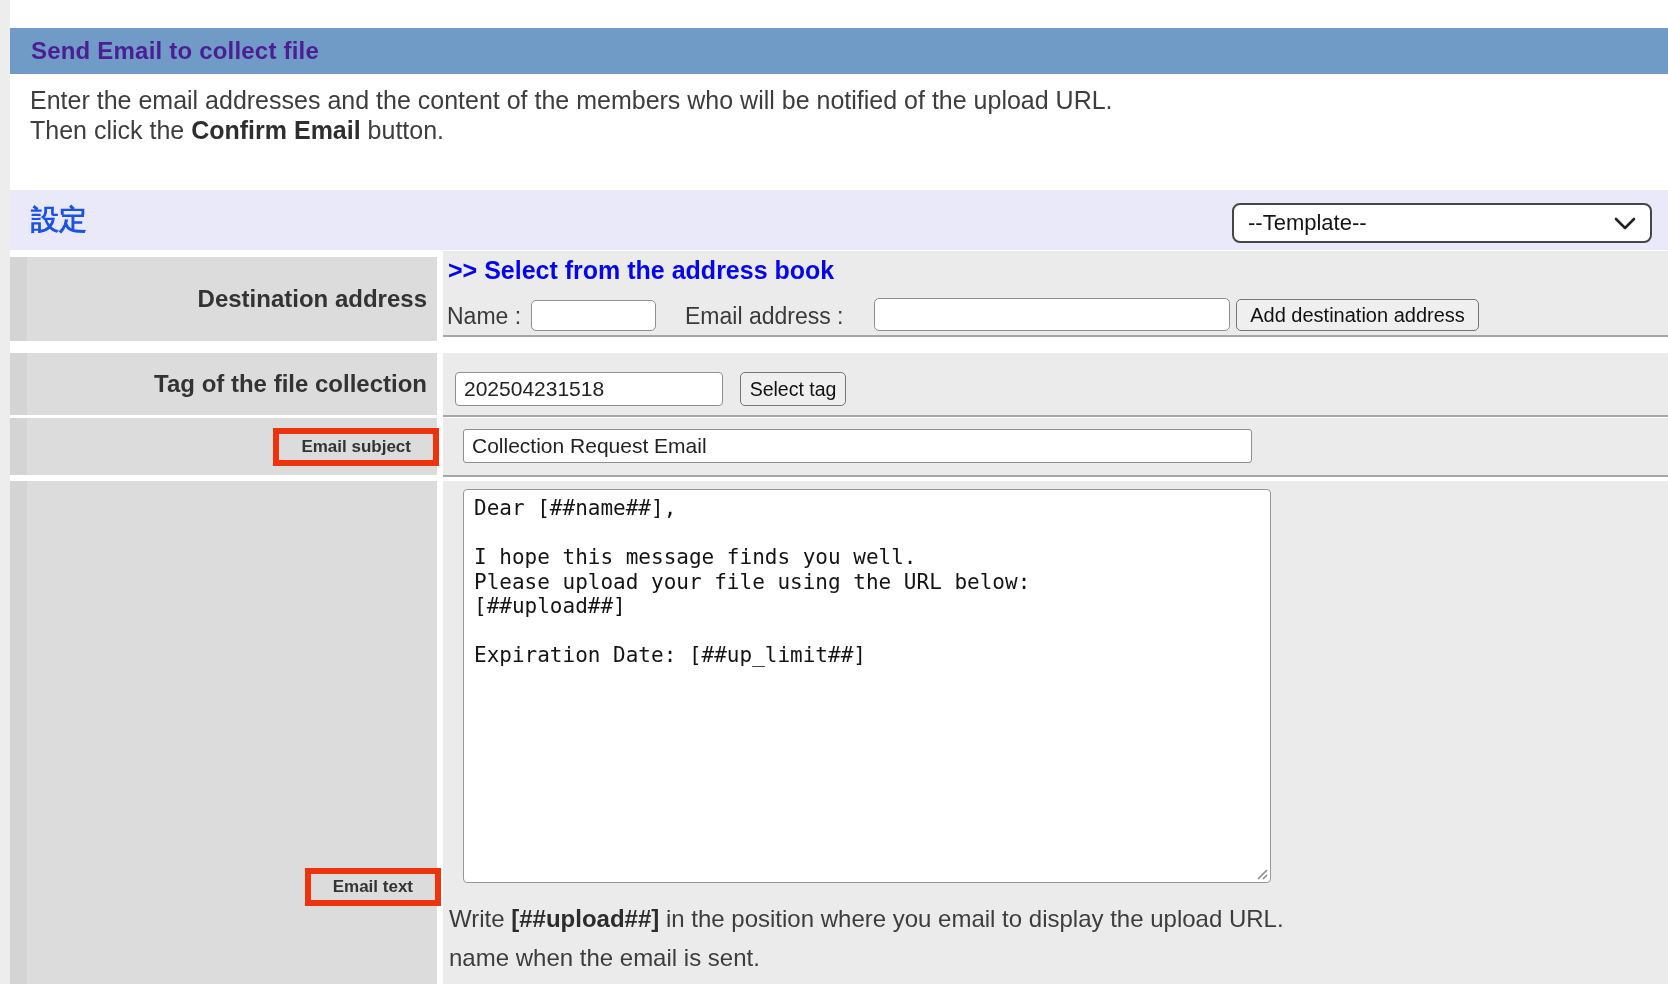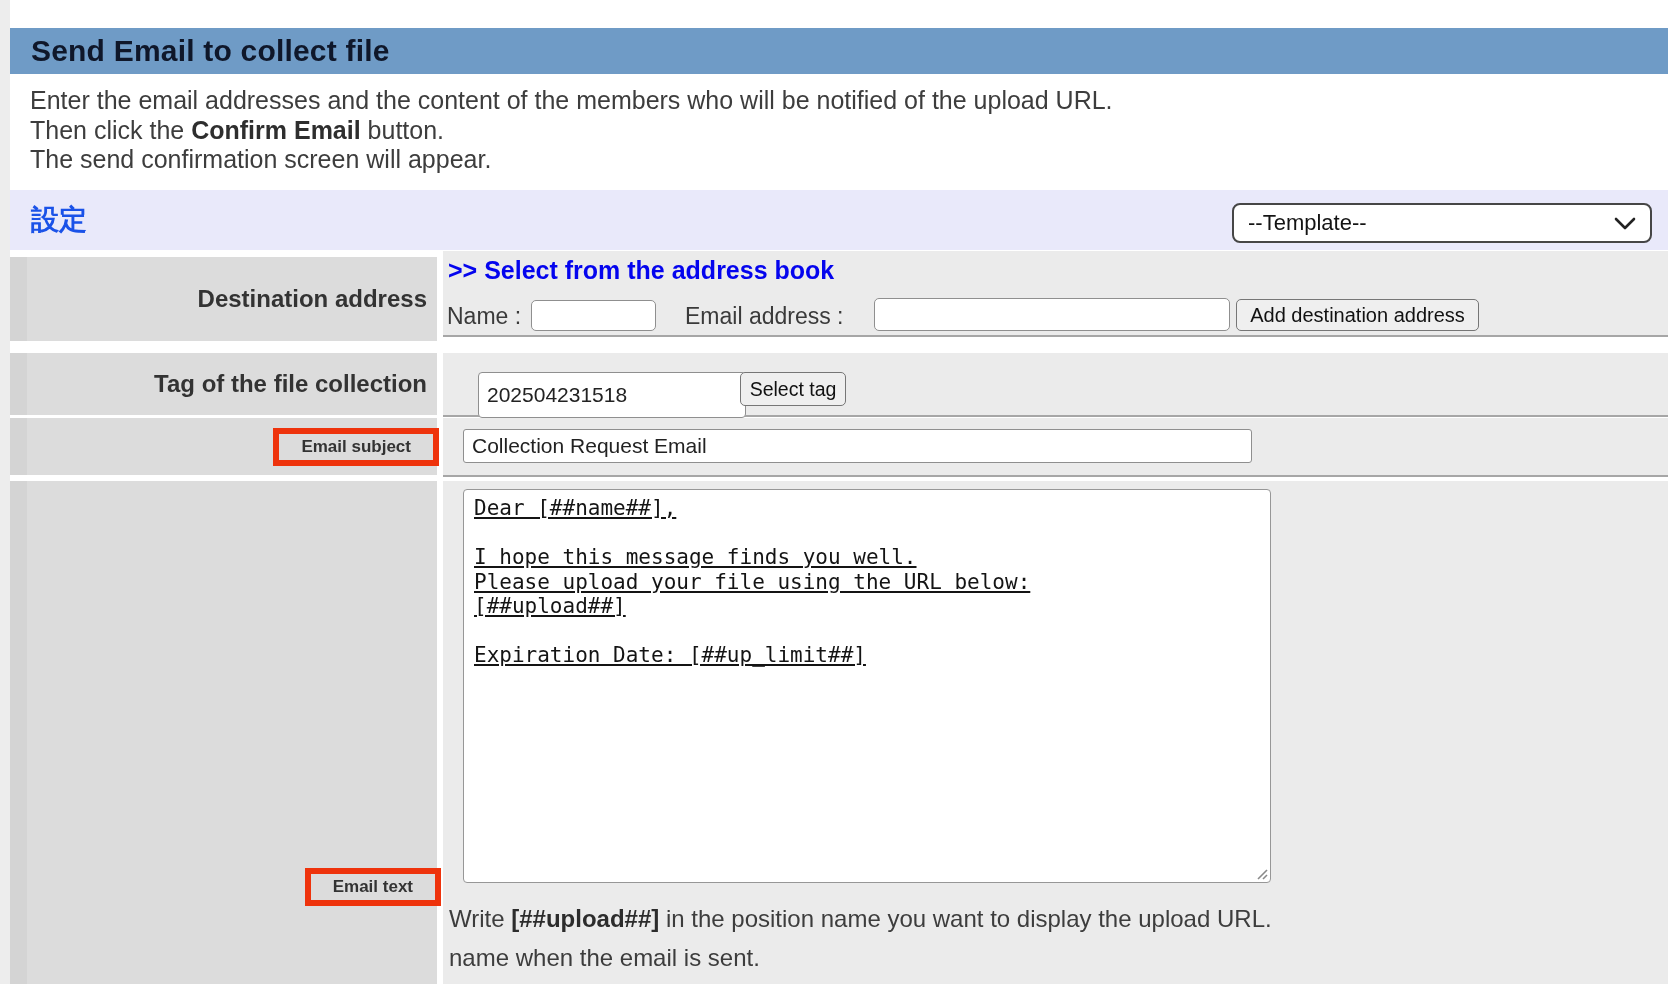--- a/index.html
+++ b/index.html
@@ -15,21 +15,21 @@
     --ink:#3b3b3b;
   }
   html,body{margin:0;padding:0;background:#fff;}
   .page{position:relative;width:1668px;height:984px;background:#ffffff;overflow:hidden;
         font-family:"Liberation Sans",sans-serif;color:var(--ink);}
   .left-strip{position:absolute;left:0;top:0;width:10px;height:984px;background:#ededed;}
 
   
   .title-bar{position:absolute;left:10px;top:28px;width:1658px;height:46px;background:var(--header-bg);
              display:flex;align-items:center;box-sizing:border-box;padding-left:21px;}
-  .title-bar .t{color:#0f172a;font-size:30px;font-weight:700;letter-spacing:.2px;}
+  .title-bar .t{color:#4c1d95;font-size:24px;font-weight:700;letter-spacing:.2px;}
 
   
   .intro{position:absolute;left:30px;top:86px;font-size:25px;line-height:29.5px;color:#3d3d3d;}
   .intro b{font-weight:700;color:#2e2e2e;}
 
   
   .settings-row{position:absolute;left:10px;top:190px;width:1658px;height:60px;background:var(--settings-bg);}
   .settings-title{position:absolute;left:21px;top:0;height:60px;display:flex;align-items:center;
                   font-size:28px;font-weight:700;color:var(--settings-title);}
   .template-select{position:absolute;left:1222px;top:13px;width:420px;height:40px;background:#fff;
@@ -69,58 +69,57 @@
   .txt{background:#fff;border:1.5px solid #8f8f8f;border-radius:5px;box-sizing:border-box;
        font-family:"Liberation Sans",sans-serif;font-size:21px;color:#222;padding:0 8px;}
   .in-name{position:absolute;left:88px;top:49px;width:125px;height:31px;}
   .in-email{position:absolute;left:431px;top:47px;width:356px;height:33px;}
   .btn{background:#efefef;border:1.5px solid #767676;border-radius:5px;box-sizing:border-box;
        font-family:"Liberation Sans",sans-serif;font-size:20px;color:#111;display:flex;
        align-items:center;justify-content:center;white-space:nowrap;cursor:pointer;}
   .btn-add{position:absolute;left:793px;top:48px;width:243px;height:32px;}
 
   
-  .in-tag{position:absolute;left:35px;top:19px;width:268px;height:46px;border-radius:4px;}
+  .in-tag{position:absolute;left:12px;top:19px;width:268px;height:34px;border-radius:4px;}
   .btn-seltag{position:absolute;left:297px;top:19px;width:106px;height:34px;font-size:19.5px;}
 
   
   .in-subj{position:absolute;left:20px;top:11px;width:789px;height:34px;border-radius:3px;}
 
   
   .hl-box{border:6px solid var(--hl-red);padding:3px 22px;background:transparent;
           font-size:17px;font-weight:600;color:#333;white-space:nowrap;}
   .r-subj .label-cell{padding-right:0;}
   .r-subj .hl-box{margin-right:-2px;}
   .body-hl{position:absolute;right:-4px;top:387px;}
   .r-body .label-cell{position:relative;padding-right:12px;align-items:flex-start;justify-content:flex-end;}
 
   
   .ta-wrap{position:absolute;left:20px;top:8px;width:808px;height:394px;}
   .email-textarea{width:100%;height:100%;box-sizing:border-box;background:#fff;
                   border:1.5px solid #979797;border-radius:4px;resize:none;
                   font-family:"DejaVu Sans Mono","Liberation Mono",monospace;
-                  font-size:21px;line-height:24.5px;color:#141414;padding:6px 10px;outline:none;text-decoration:underline;}
+                  font-size:21px;line-height:24.5px;color:#141414;padding:6px 10px;outline:none;}
   .resize-handle{position:absolute;right:3px;bottom:3px;width:14px;height:14px;cursor:nwse-resize;}
   .help{position:absolute;left:6px;top:419px;font-size:24px;line-height:38.5px;color:#3d3d3d;}
   .help b{font-weight:700;color:#2c2c2c;}
 </style>
 </head>
 <body>
 
 <div class="page">
   <div class="left-strip"></div>
 
   <div class="title-bar">
     <span class="t">Send Email to collect file</span>
   </div>
 
   <div class="intro">
     <div><span>Enter the email addresses and the content of the members who will be notified of the upload URL.</span></div>
     <div><span>Then click the </span><b>Confirm Email</b><span> button.</span></div>
-    <div><span>The send confirmation screen will appear.</span></div>
   </div>
 
   <div class="settings-row">
     <div class="settings-title">設定</div>
     <div class="template-select">
       <span class="sel-label">--Template--</span>
       <svg width="22" height="13" viewBox="0 0 22 13">
         <polyline points="2,2 11,11 20,2" fill="none" stroke="#222" stroke-width="2.6" stroke-linecap="round" stroke-linejoin="round"></polyline>
       </svg>
     </div>
@@ -178,19 +177,19 @@
 Please upload your file using the URL below:
 [##upload##]
 
 Expiration Date: [##up_limit##]</textarea>
           <svg class="resize-handle" width="14" height="14" viewBox="0 0 14 14">
             <line x1="4" y1="13" x2="13" y2="4" stroke="#8a8a8a" stroke-width="1.6"></line>
             <line x1="9" y1="13" x2="13" y2="9" stroke="#8a8a8a" stroke-width="1.6"></line>
           </svg>
         </div>
         <div class="help">
-          <div><span>Write </span><b>[##upload##]</b><span> in the position name you want to display the upload URL.</span></div>
+          <div><span>Write </span><b>[##upload##]</b><span> in the position where you email to display the upload URL.</span></div>
           <div><span>name when the email is sent.</span></div>
         </div>
       </div>
     </div>
   </div>
 </div>
 
 </body></html>

